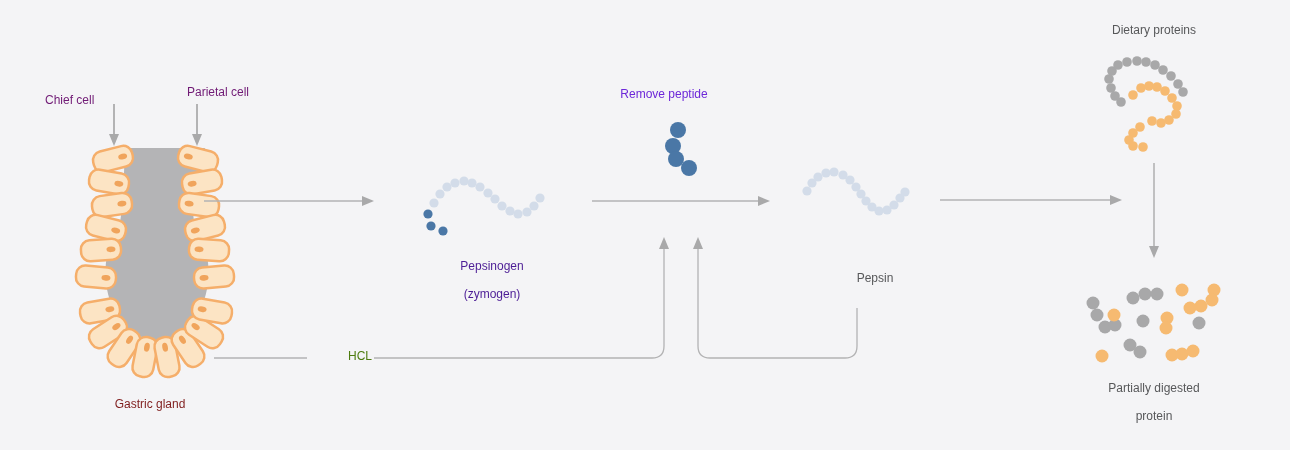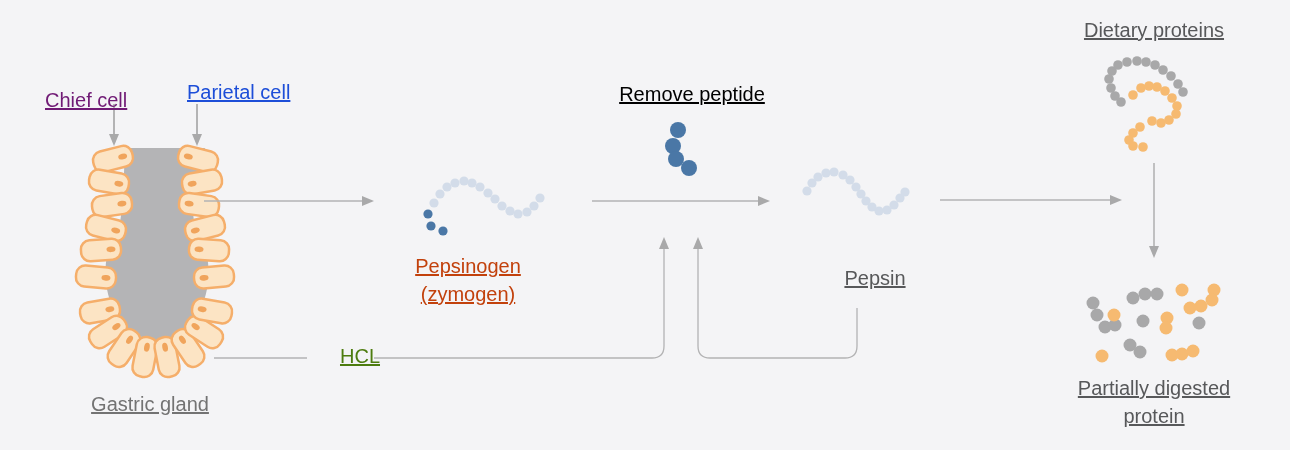--- a/index.html
+++ b/index.html
@@ -1,19 +1,19 @@
 <!DOCTYPE html>
 <html><head>
 <meta charset="utf-8">
 <style>
   html,body{margin:0;padding:0;}
   body{font-family:"Liberation Sans", sans-serif;}
   .canvas{position:relative;width:1290px;height:450px;overflow:hidden;}
   .canvas svg{position:absolute;left:0;top:0;}
-  .label{position:absolute;font-size:20px;line-height:28px;white-space:nowrap;transform:translateY(-50%);text-decoration:underline;}
+  .label{position:absolute;font-size:12px;line-height:28px;white-space:nowrap;transform:translateY(-50%);}
   .label.center{transform:translate(-50%,-50%);text-align:center;}
 </style>
 </head>
 <body>
 
 <div class="canvas" style="background: rgb(244, 244, 246);">
 
   <svg width="1290" height="450" viewBox="0 0 1290 450">
     <defs>
       <marker id="arrowhead" markerWidth="12" markerHeight="10" refX="0" refY="5" orient="auto" markerUnits="userSpaceOnUse">
@@ -216,29 +216,29 @@
         <circle cx="1167" cy="318" r="6.5" fill="#f6ba71"></circle>
         <circle cx="1166" cy="328" r="6.5" fill="#f6ba71"></circle>
         <circle cx="1102" cy="356" r="6.5" fill="#f6ba71"></circle>
         <circle cx="1172" cy="355" r="6.5" fill="#f6ba71"></circle>
         <circle cx="1182" cy="354" r="6.5" fill="#f6ba71"></circle>
         <circle cx="1193" cy="351" r="6.5" fill="#f6ba71"></circle>
       </g>
   </svg>
 
   <div class="label" style="left: 45px; top: 100px; color: #701a75;">Chief cell</div>
-  <div class="label" style="left: 187px; top: 92px; color: #1d4ed8;">Parietal cell</div>
-  <div class="label center" style="left: 150px; top: 404px; color: #737373;">Gastric gland</div>
-
-  <div class="label center" style="left: 468px; top: 280px; color: #c2410c;">
+  <div class="label" style="left: 187px; top: 92px; color: #701a75;">Parietal cell</div>
+  <div class="label center" style="left: 150px; top: 404px; color: #7f1d1d;">Gastric gland</div>
+
+  <div class="label center" style="left: 492px; top: 280px; color: #4c1d95;">
     <span style="display:block">Pepsinogen</span>
     <span style="display:block">(zymogen)</span>
   </div>
 
-  <div class="label center" style="left: 692px; top: 94px; color: #000000;">Remove peptide</div>
+  <div class="label center" style="left: 664px; top: 94px; color: #6d28d9;">Remove peptide</div>
 
   <div class="label center" style="left: 861px; top: 278px; color: rgb(87, 88, 90); margin-left: 14px;">
     <span style="display:block">Pepsin</span>
   </div>
 
   <div class="label center" style="left: 360px; top: 356px; color: #4d7c0f;">HCL</div>
 
   <div class="label center" style="left: 1154px; top: 30px; color: rgb(87, 88, 90);">Dietary proteins</div>
 
   <div class="label center" style="left: 1154px; top: 402px; color: rgb(87, 88, 90);">

